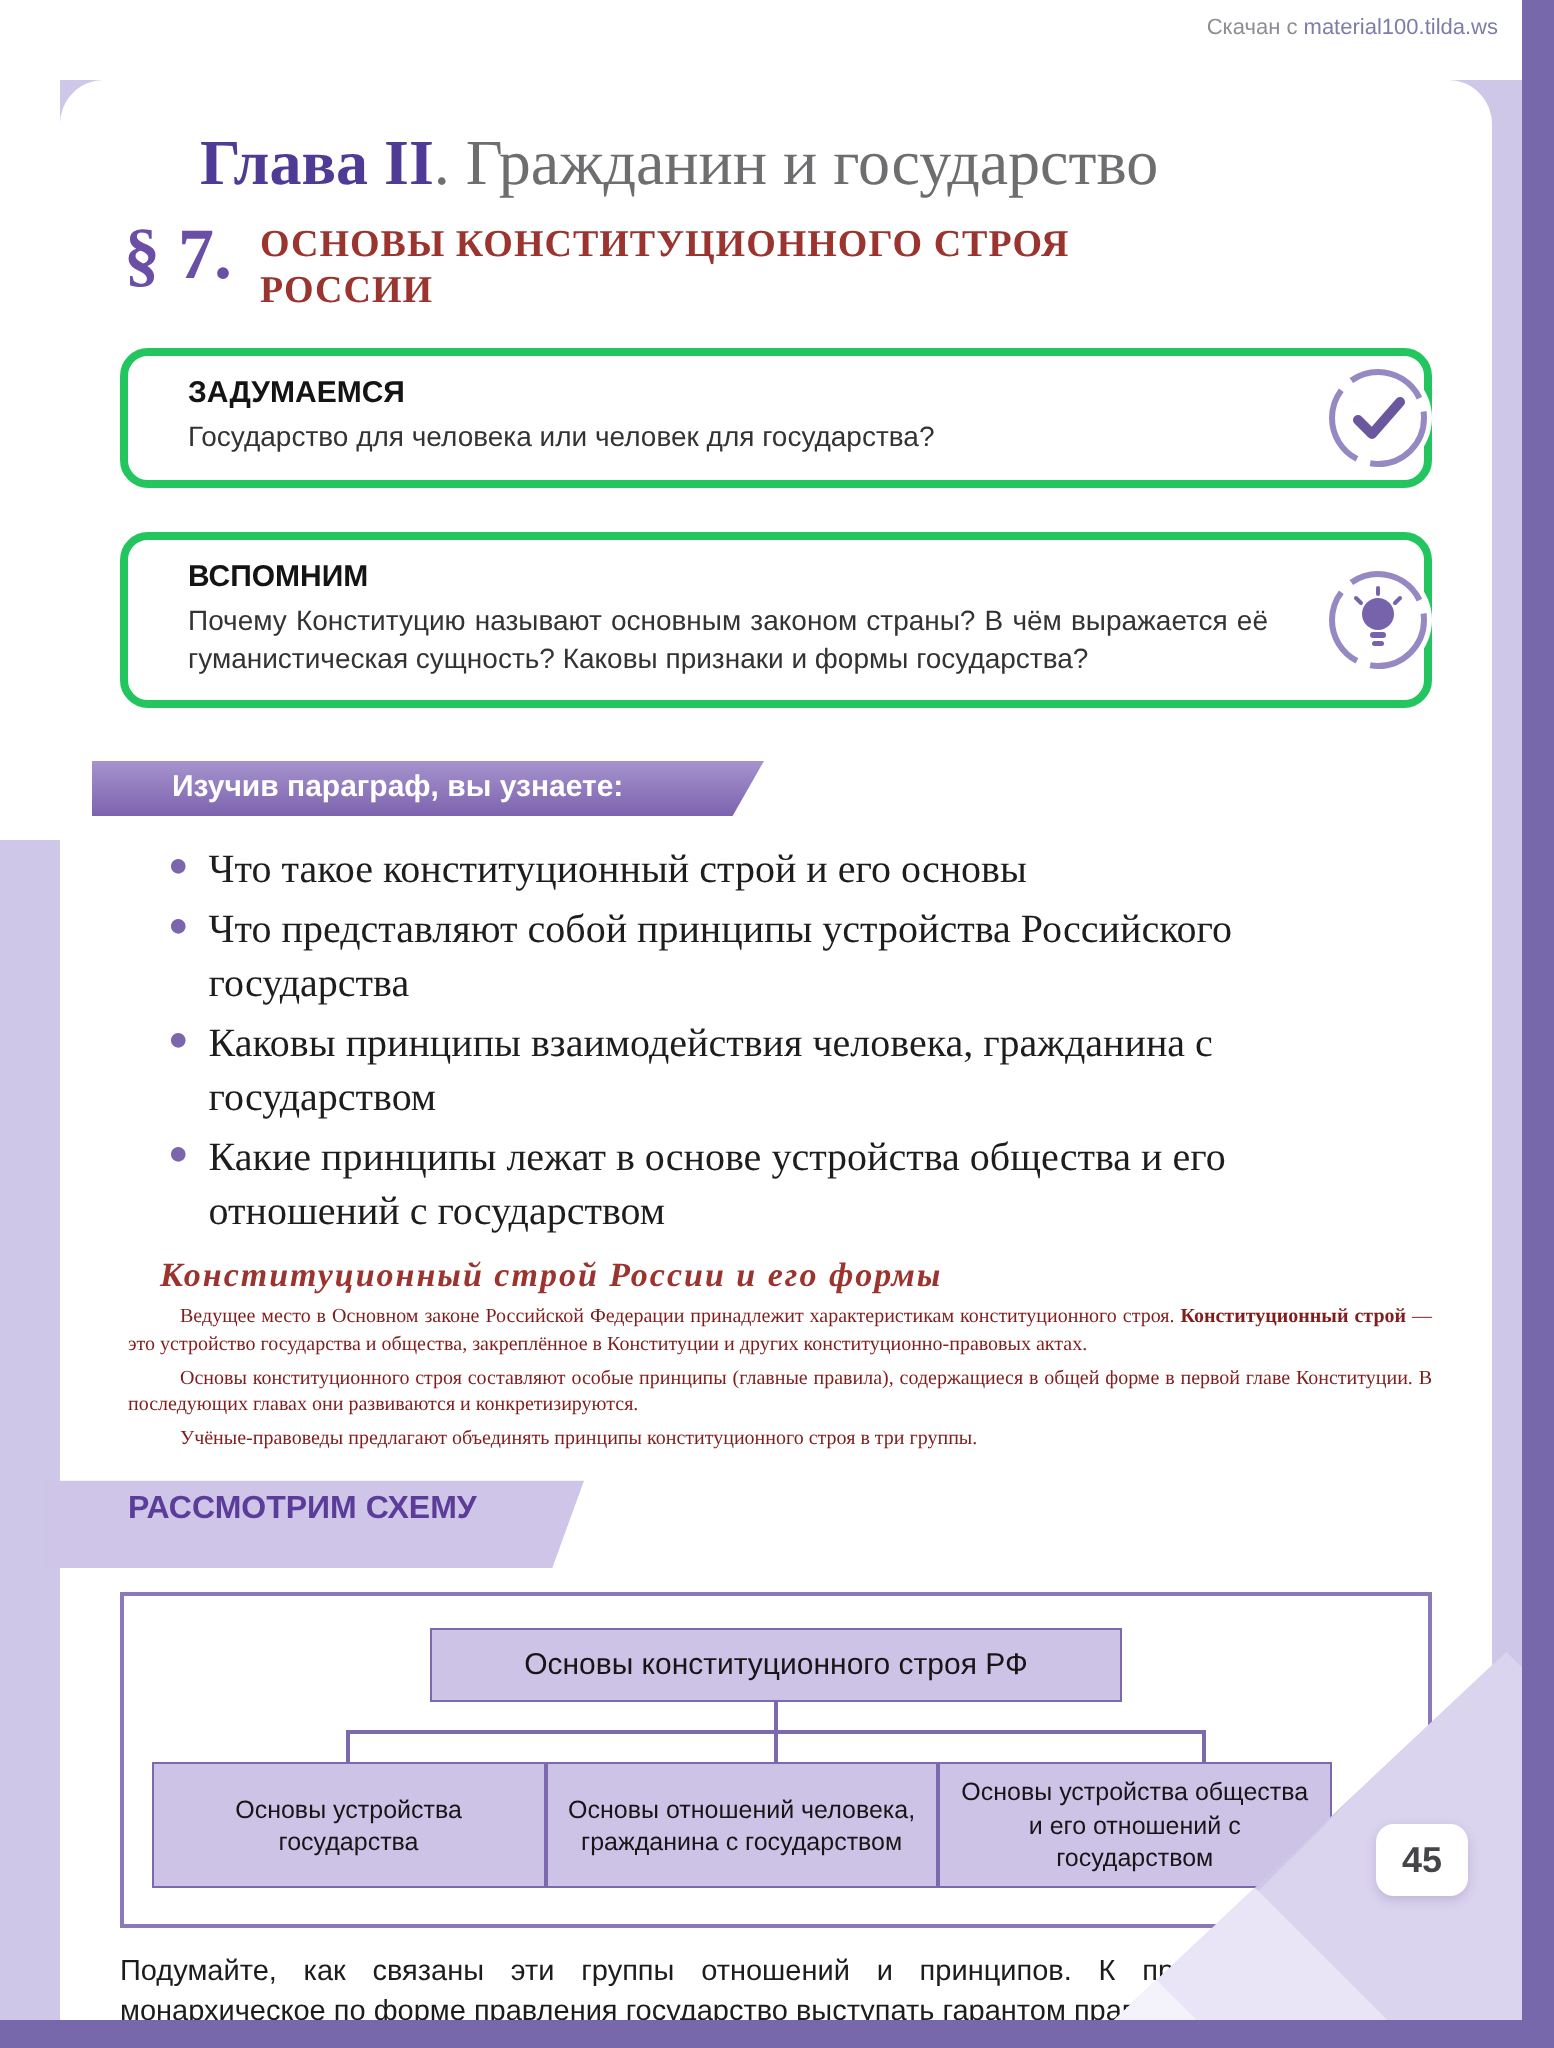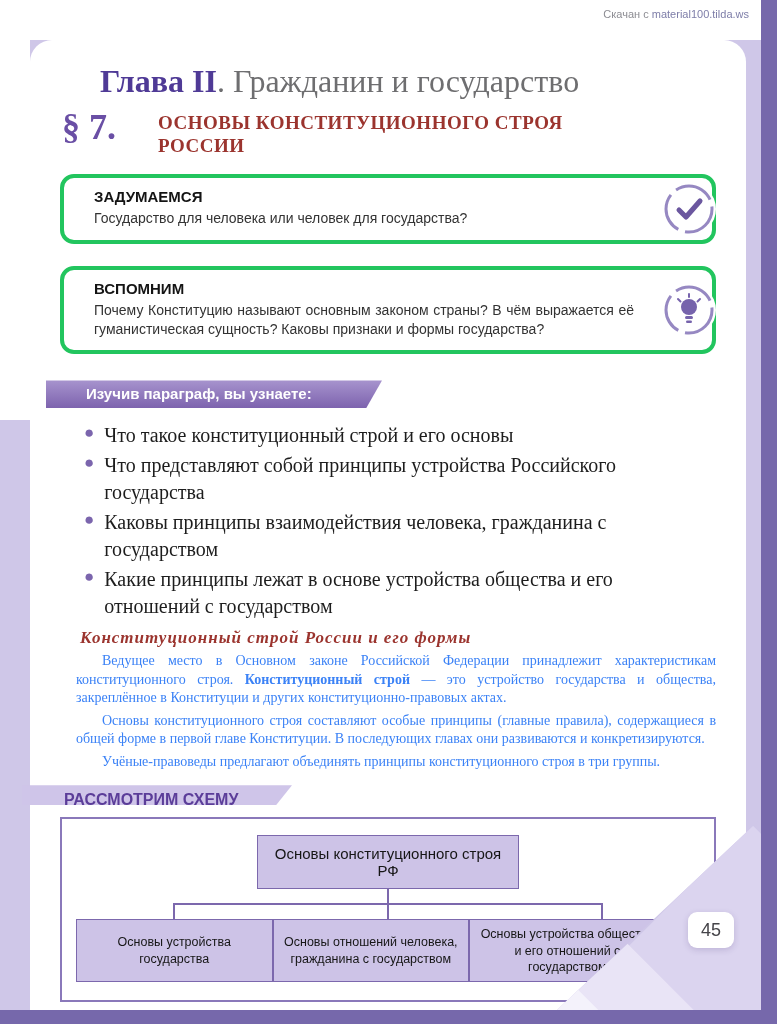--- a/index.html
+++ b/index.html
@@ -28,21 +28,21 @@
   }
   .poly { position: absolute; transform: rotate(45deg); }
   .poly-a { width: 320px; height: 320px; background: #dbd4ef; right: -150px; bottom: -200px; }
   .poly-b { width: 230px; height: 230px; background: #e9e4f6; right: 55px;  bottom: -175px; }
   .poly-c { width: 180px; height: 180px; background: #f4f2fb; right: 140px; bottom: -150px; }
 
   .page-badge {
     position: absolute; right: 43px; top: 912px; width: 46px; height: 36px; z-index: 6;
     background: #ffffff; border-radius: 9px;
     display: flex; align-items: center; justify-content: center;
-    font-weight: normal; font-size: 18px; color: #454449;
+    font-weight: bold; font-size: 18px; color: #454449;
     box-shadow: 0 2px 6px rgba(60,40,110,.18);
   }
 
   
   .card {
     position: absolute; left: 30px; top: 40px; width: 716px; min-height: 912px;
     background: #ffffff; border-radius: 22px; z-index: 2;
   }
   .content { padding: 24px 30px 22px 30px; }
 
@@ -51,21 +51,21 @@
   .chapter-num  { color: #4f3a96; font-weight: bold; margin-left: 38px; }
   .chapter-rest { color: #6e6e70; font-weight: normal; }
   .section-line { display: flex; align-items: flex-start; margin: 0 0 16px 2px; }
   .para-mark {
     font-family: "Liberation Serif", "DejaVu Serif", serif;
     color: #6a4fa5; font-size: 36px; font-weight: bold; line-height: 1; margin-right: 14px;
   }
   .section-title {
     font-family: "Liberation Serif", "DejaVu Serif", serif;
     color: #9b342e; font-weight: bold; font-size: 19px; line-height: 1.2;
-    letter-spacing: .5px; max-width: 410px; padding-top: 3px; margin-left: 28px;
+    letter-spacing: .5px; max-width: 410px; padding-top: 3px;
   }
 
   
   .feature-box {
     position: relative; border: 4px solid #22c55e; border-radius: 14px;
     padding: 10px 78px 12px 30px; margin: 0 0 22px 0;
   }
   .feature-title { font-size: 15px; font-weight: bold; color: #141414; margin: 0 0 4px 0; }
   .feature-text  { font-size: 14px; color: #333; line-height: 1.35; margin: 0; text-align: justify; }
   .feature-icon {
@@ -92,35 +92,35 @@
   }
 
   
   .subheading {
     font-family: "Liberation Serif", "DejaVu Serif", serif;
     color: #9b342e; font-weight: bold; font-style: italic;
     font-size: 17px; letter-spacing: 1px; margin: 8px 0 4px 20px;
   }
   .para {
     font-family: "Liberation Serif", "DejaVu Serif", serif;
-    font-size: 14px; color: #3b82f6; line-height: 1.32;
-    text-align: justify; text-indent: 26px; margin: 0 0 4px 16px;
+    font-size: 10px; color: #7f1d1d; line-height: 1.32;
+    text-align: justify; text-indent: 26px; margin: 0 0 4px 4px;
   }
   .para b { font-weight: bold; }
 
   
   .ribbon-light {
-    margin: 14px 0 12px -38px; width: 270px; height: 20px; line-height: 30px;
+    margin: 14px 0 12px -38px; width: 270px; height: 44px; line-height: 30px;
     padding-left: 42px; box-sizing: border-box;
     background: #cfc5e9; color: #5b3d99; font-weight: bold; font-size: 16px;
     clip-path: polygon(0 0, 100% 0, calc(100% - 16px) 100%, 0 100%);
   }
   .diagram { border: 2px solid #8a78ba; padding: 16px 14px 18px 14px; }
   .d-root {
-    width: 262px; margin: 0 auto; background: #cdc3e7; border: 1px solid #7c68ad;
+    width: 346px; margin: 0 auto; background: #cdc3e7; border: 1px solid #7c68ad;
     text-align: center; padding: 9px 8px; font-size: 15px; color: #161616; box-sizing: border-box;
   }
   .connectors { position: relative; height: 30px; }
   .cline { position: absolute; background: #7c68ad; }
   .c-stub-root { left: calc(50% - 1px); top: 0; width: 2px; height: 15px; }
   .c-hline { left: 15.75%; right: 15.75%; top: 14px; height: 2px; }
   .c-stub-1 { left: calc(15.75% - 1px); top: 14px; width: 2px; height: 16px; }
   .c-stub-2 { left: calc(50% - 1px);    top: 14px; width: 2px; height: 16px; }
   .c-stub-3 { left: calc(84.25% - 1px); top: 14px; width: 2px; height: 16px; }
   .d-children { display: flex; }

